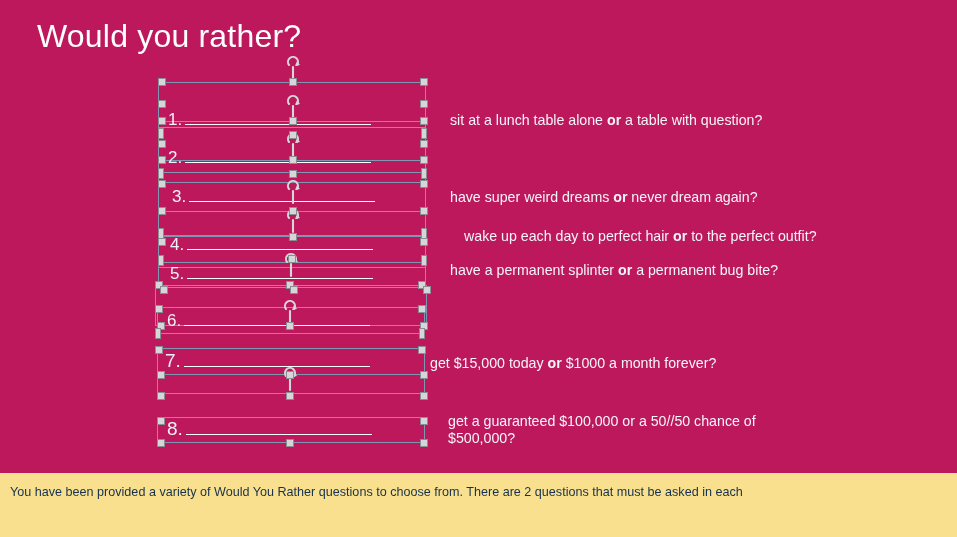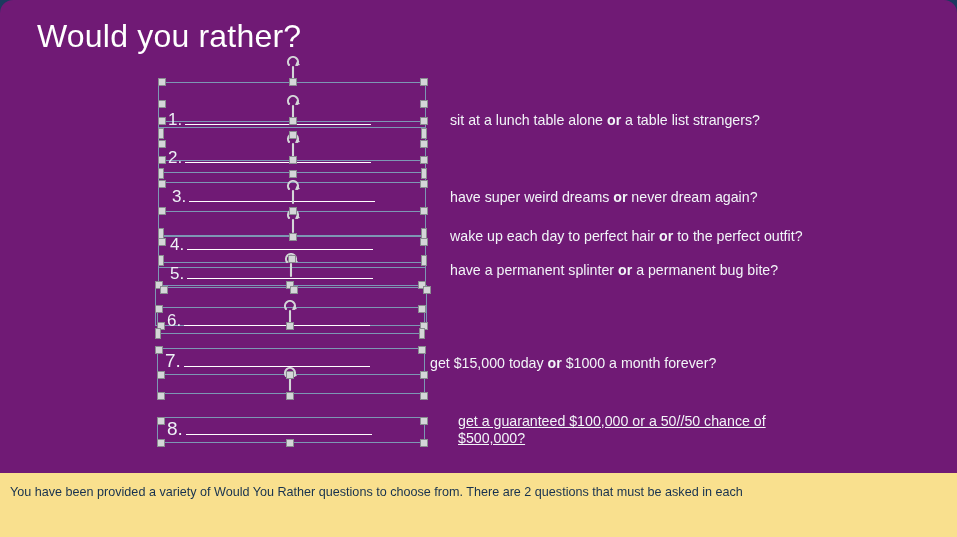--- a/index.html
+++ b/index.html
@@ -3,21 +3,21 @@
 <meta charset="utf-8">
 <style>
   html,body{margin:0;padding:0;}
   body{
     width:957px;height:537px;overflow:hidden;
     background:#1b3a5f;
     font-family:"Liberation Sans", sans-serif;
     position:relative;
     -webkit-font-smoothing:antialiased;
   }
-  #slide{position:absolute;inset:0;background:#701a75;border-radius:13px;}
+  #slide{position:absolute;inset:0;background:#be185d;}
 
   
   #title{
     position:absolute;left:37px;top:17px;
     font-size:32px;line-height:38px;
     color:#ffffff;font-weight:400;letter-spacing:.2px;
     white-space:nowrap;
   }
 
   
@@ -231,35 +231,35 @@
   <div class="hdl" style="left:289px;top:233px;"></div>
   <div class="hdl" style="left:288px;top:255px;"></div>
   <div class="hdl" style="left:286px;top:281px;"></div>
   <div class="hdl" style="left:290px;top:286px;"></div>
   <div class="hdl" style="left:286px;top:322px;"></div>
   <div class="hdl" style="left:286px;top:371px;"></div>
   <div class="hdl" style="left:286px;top:392px;"></div>
   <div class="hdl" style="left:286px;top:439px;"></div>
 
   <div class="q" style="left:450px;top:112px;">
-    <span>sit at a lunch table alone </span><b>or</b><span> a table list strangers?</span>
+    <span>sit at a lunch table alone </span><b>or</b><span> a table with question?</span>
   </div>
   <div class="q" style="left:450px;top:189px;">
     <span>have super weird dreams </span><b>or</b><span> never dream again?</span>
   </div>
-  <div class="q" style="left:450px;top:228px;">
+  <div class="q" style="left:464px;top:228px;">
     <span>wake up each day to perfect hair </span><b>or</b><span> to the perfect outfit?</span>
   </div>
   <div class="q" style="left:450px;top:262px;">
     <span>have a permanent splinter </span><b>or</b><span> a permanent bug bite?</span>
   </div>
   <div class="q" style="left:430px;top:355px;">
     <span> get $15,000 today </span><b>or</b><span> $1000 a month forever?</span>
   </div>
-  <div class="q wrap" style="left:458px;top:413px;text-decoration:underline;">
+  <div class="q wrap" style="left:448px;top:413px;">
     <span>get a guaranteed $100,000 or a 50//50 chance  of $500,000?</span>
   </div>
 
   <div id="banner">
     <div>You have been provided a variety of Would You Rather questions to choose from. There are 2 questions that must be asked in each</div>
   </div>
 
 </div>
 
 </body></html>

